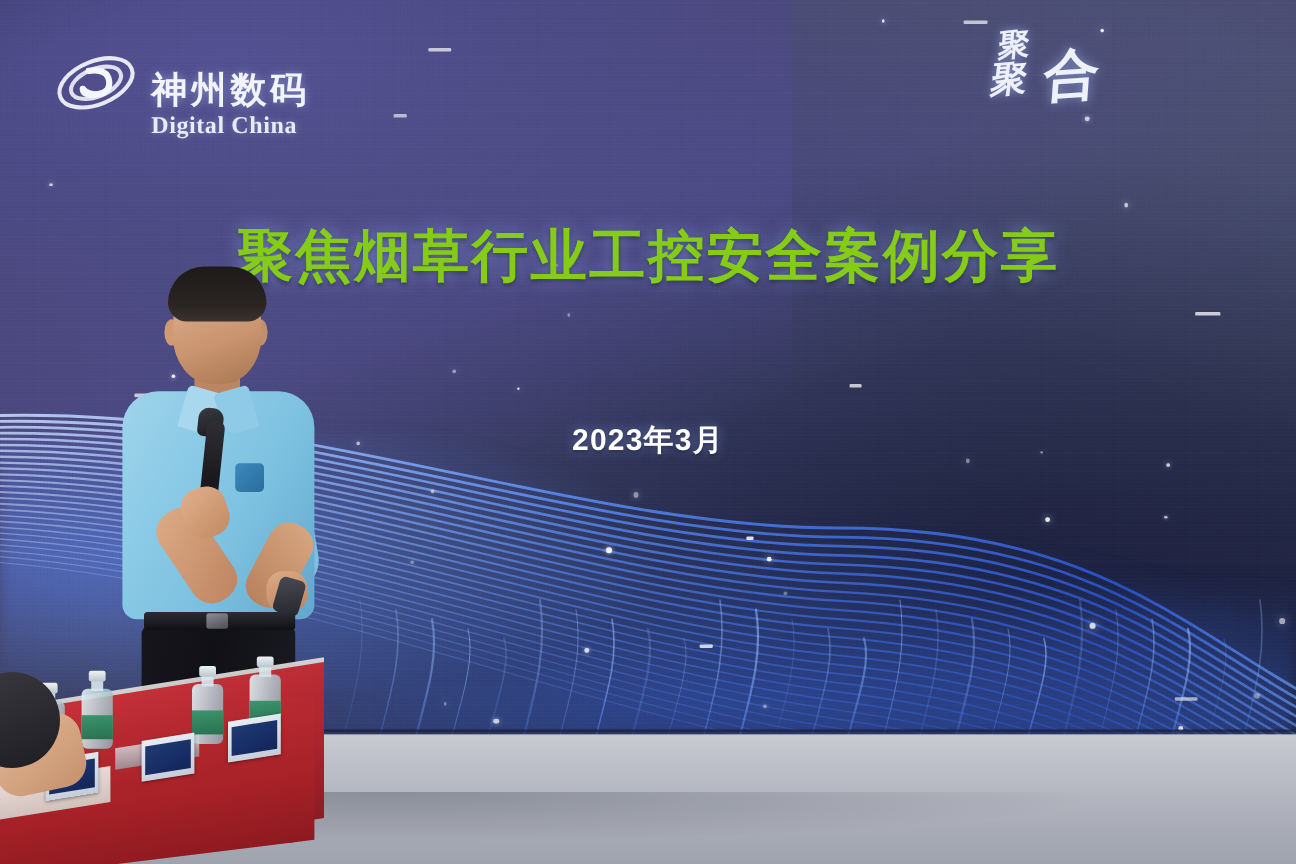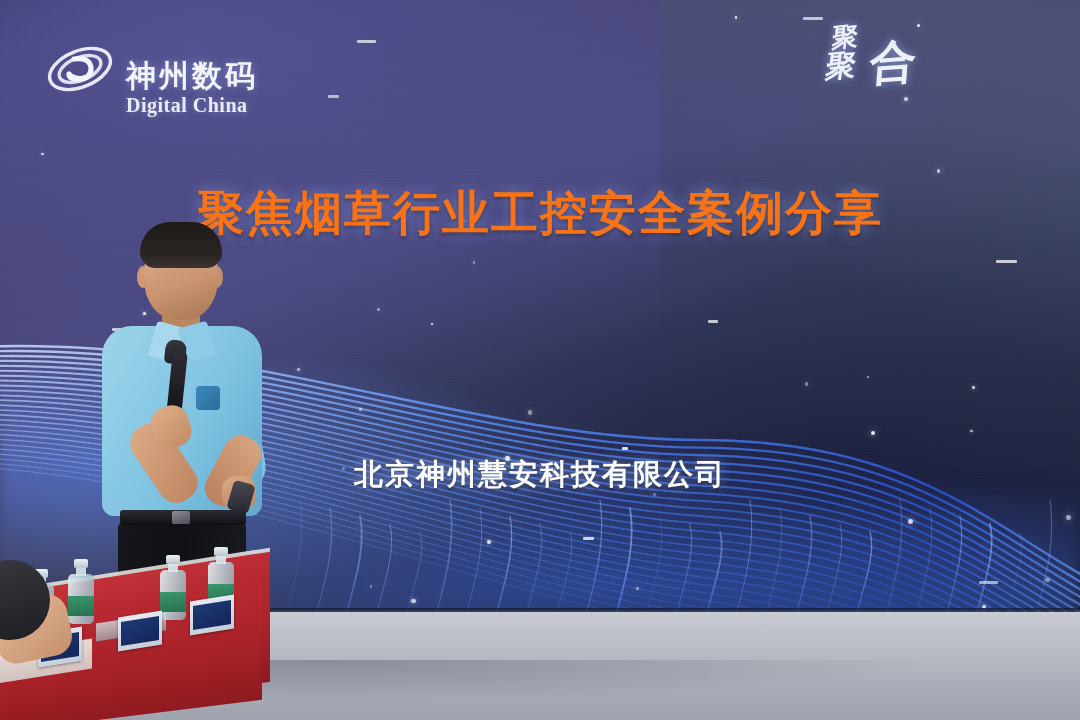--- a/index.html
+++ b/index.html
@@ -45,21 +45,21 @@
   }
 
   
   .particles{position:absolute;left:0;top:0;width:1080px;height:660px;}
   .p{position:absolute;background:#fff;border-radius:50%;}
   .dash{position:absolute;background:#fff;border-radius:1px;}
 
   
   .slide-title{
     position:absolute;left:0;top:182px;width:1080px;text-align:center;
-    font-size:47px;font-weight:bold;color:#f97316;letter-spacing:2px;
+    font-size:47px;font-weight:bold;color:#84cc16;letter-spacing:2px;
     text-shadow:0 0 14px rgba(150,175,255,.55),0 2px 4px rgba(0,0,0,.5);
     white-space:nowrap;
   }
   .slide-date{
     position:absolute;left:0;top:350px;width:1080px;text-align:center;
     font-size:25px;font-weight:bold;color:#fff;letter-spacing:1px;
     text-shadow:0 0 10px rgba(150,175,255,.5),0 2px 3px rgba(0,0,0,.45);
   }
   .slide-company{
     position:absolute;left:0;top:455px;width:1080px;text-align:center;
@@ -362,21 +362,21 @@
 
   <div class="event-logo">
     <div class="event-cal">
       <span class="c1">聚</span>
       <span class="c2">聚</span>
       <span class="c3">合</span>
     </div>
   </div>
 
   <div class="slide-title">聚焦烟草行业工控安全案例分享</div>
-  <div class="slide-company">北京神州慧安科技有限公司</div>
+  <div class="slide-date">2023年3月</div>
 
   <div class="floor-edge"></div>
   <div class="floor"></div>
   <div class="floor-shadow"></div>
 
   <div class="speaker">
     <div class="sp-pants"></div>
     <div class="sp-leg-gap"></div>
     <div class="sp-arm-l"></div>
     <div class="sp-arm-r"></div>

